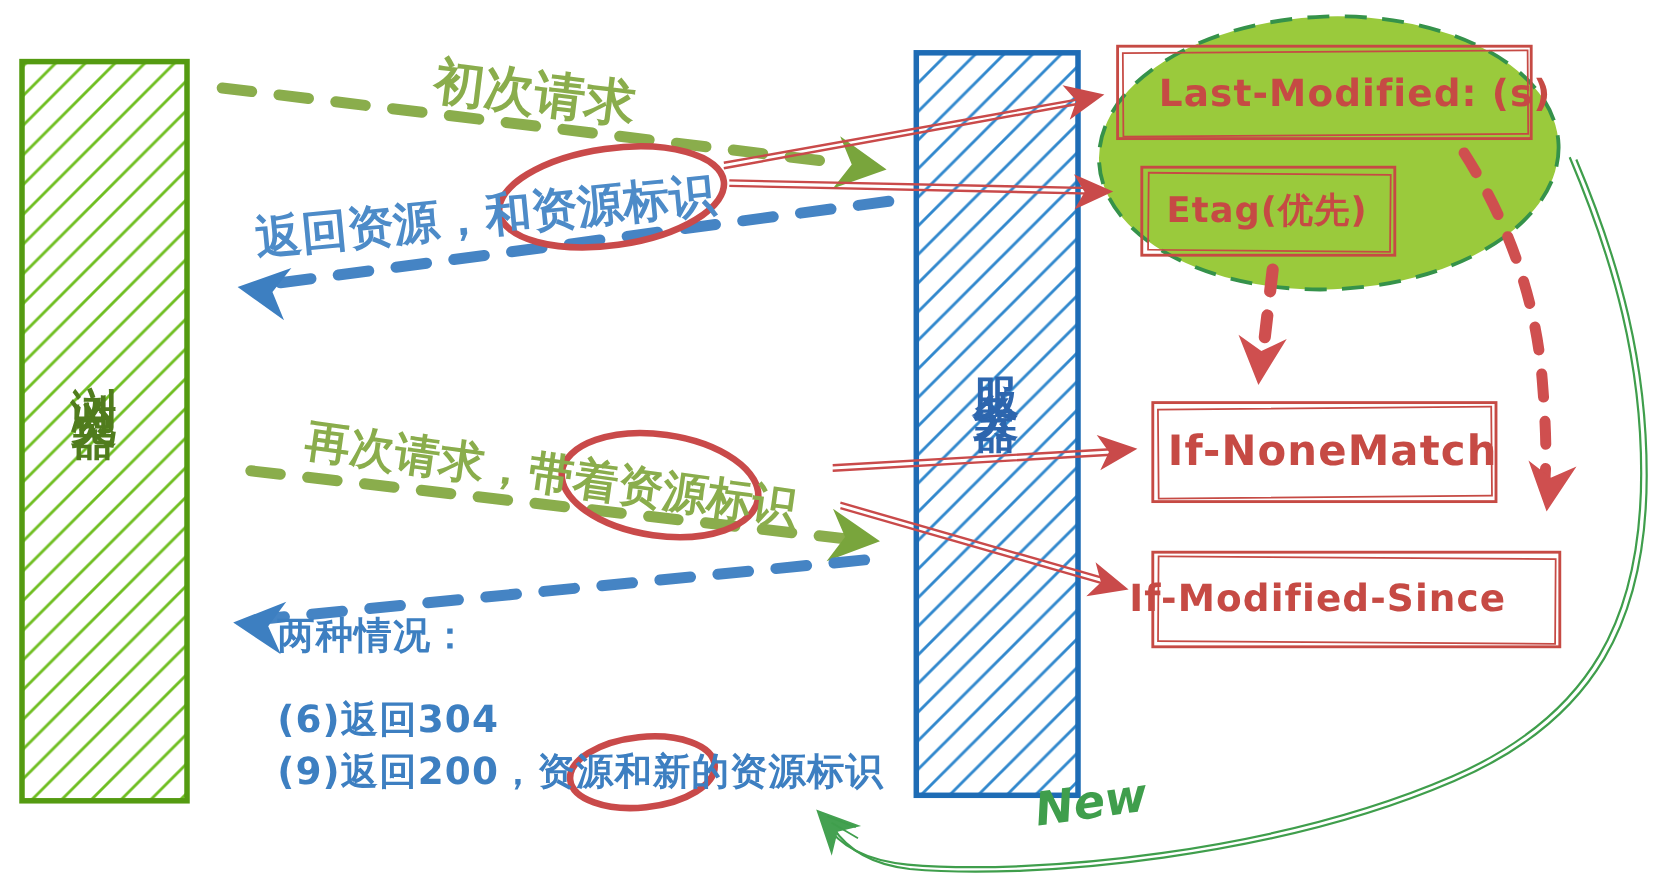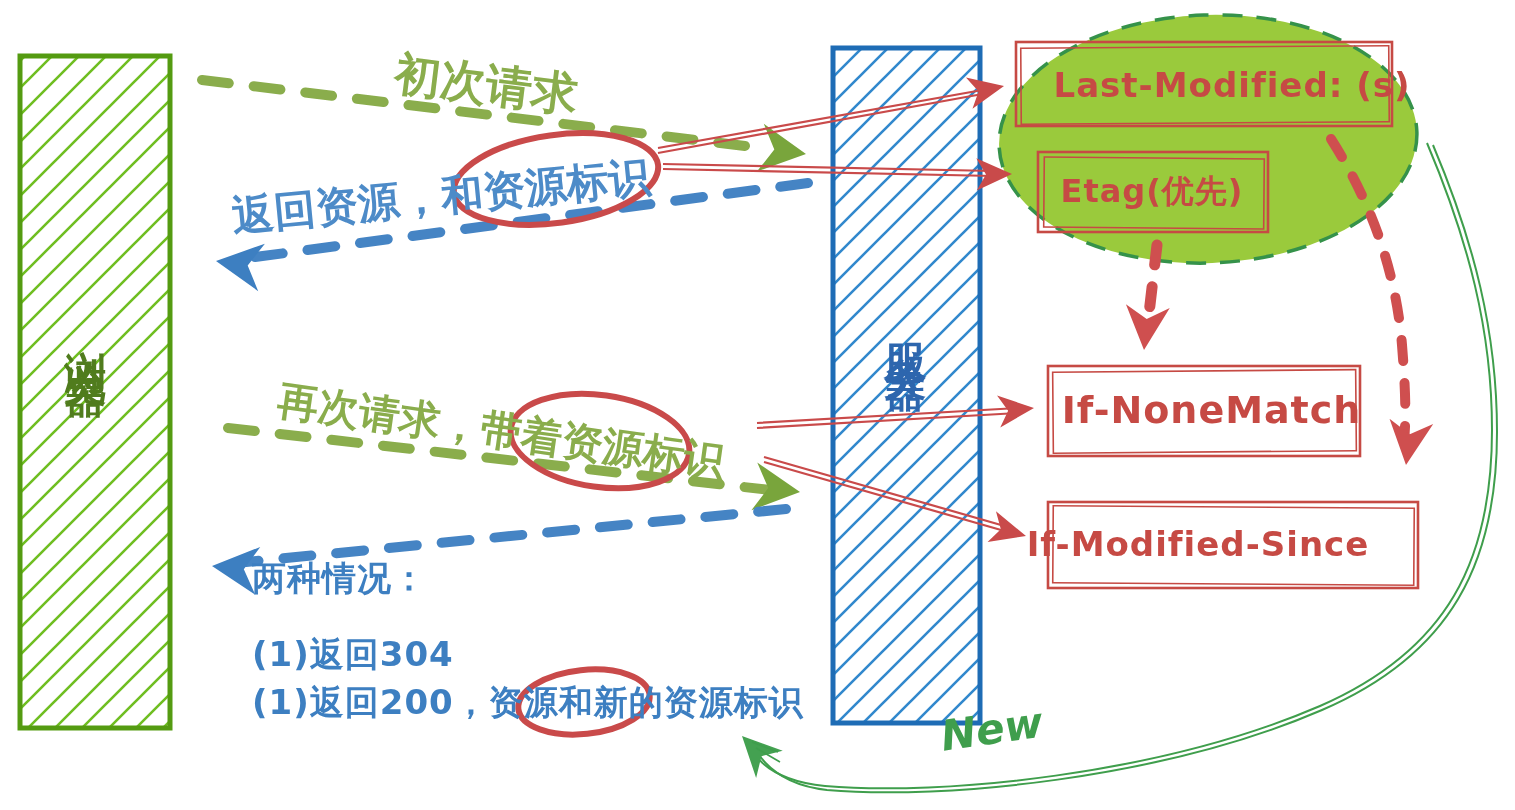--- a/index.html
+++ b/index.html
@@ -121,18 +121,18 @@
   <div class="label green-msg" style="left:398px;top:48px;font-size:46px;transform:rotate(7deg);transform-origin:left top;">初次请求</div>
   <div class="label blue-msg" style="left:230px;top:194px;font-size:42px;transform:rotate(-5.5deg);transform-origin:left top;">返回资源，和资源标识</div>
   <div class="label green-msg" style="left:281px;top:378px;font-size:41px;transform:rotate(8deg);transform-origin:left top;">再次请求，带着资源标识</div>
 
   <div class="label red-hand boxtext" style="left:1044px;top:42px;width:376px;height:88px;font-size:34px;">Last-Modified: (s)</div>
   <div class="label red-hand boxtext" style="left:1038px;top:152px;width:228px;height:80px;font-size:32px;">Etag(优先)</div>
   <div class="label red-hand boxtext" style="left:1048px;top:366px;width:327px;height:90px;font-size:38px;">If-NoneMatch</div>
   <div class="label red-hand boxtext" style="left:1048px;top:502px;width:300px;height:86px;font-size:34px;">If-Modified-Since</div>
 
   <div class="label note" style="left:252px;top:560px;">两种情况：</div>
-  <div class="label note" style="left:252px;top:636px;">(1)返回304</div>
-  <div class="label note" style="left:252px;top:684px;">(1)返回200，资源和新的资源标识</div>
+  <div class="label note" style="left:252px;top:636px;">(6)返回304</div>
+  <div class="label note" style="left:252px;top:684px;">(9)返回200，资源和新的资源标识</div>
 
   <div class="label new-label" style="left:938px;top:714px;transform:rotate(-8deg);transform-origin:left top;">New</div>
 
 </div>
 
 </body></html>

